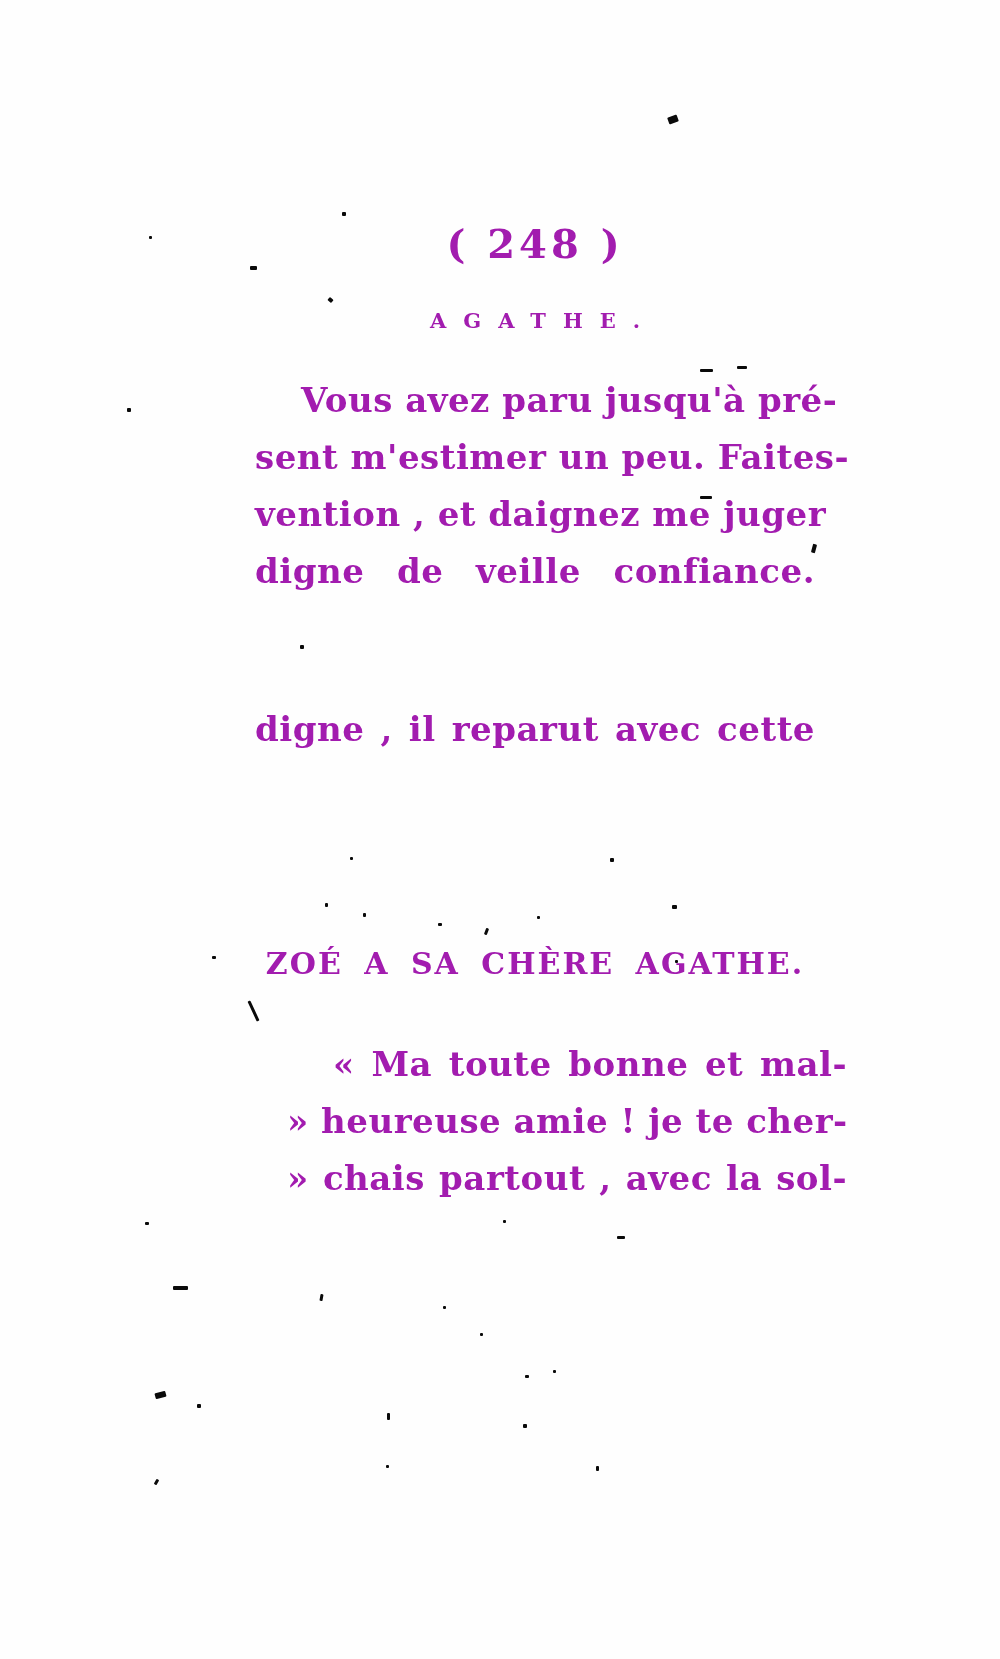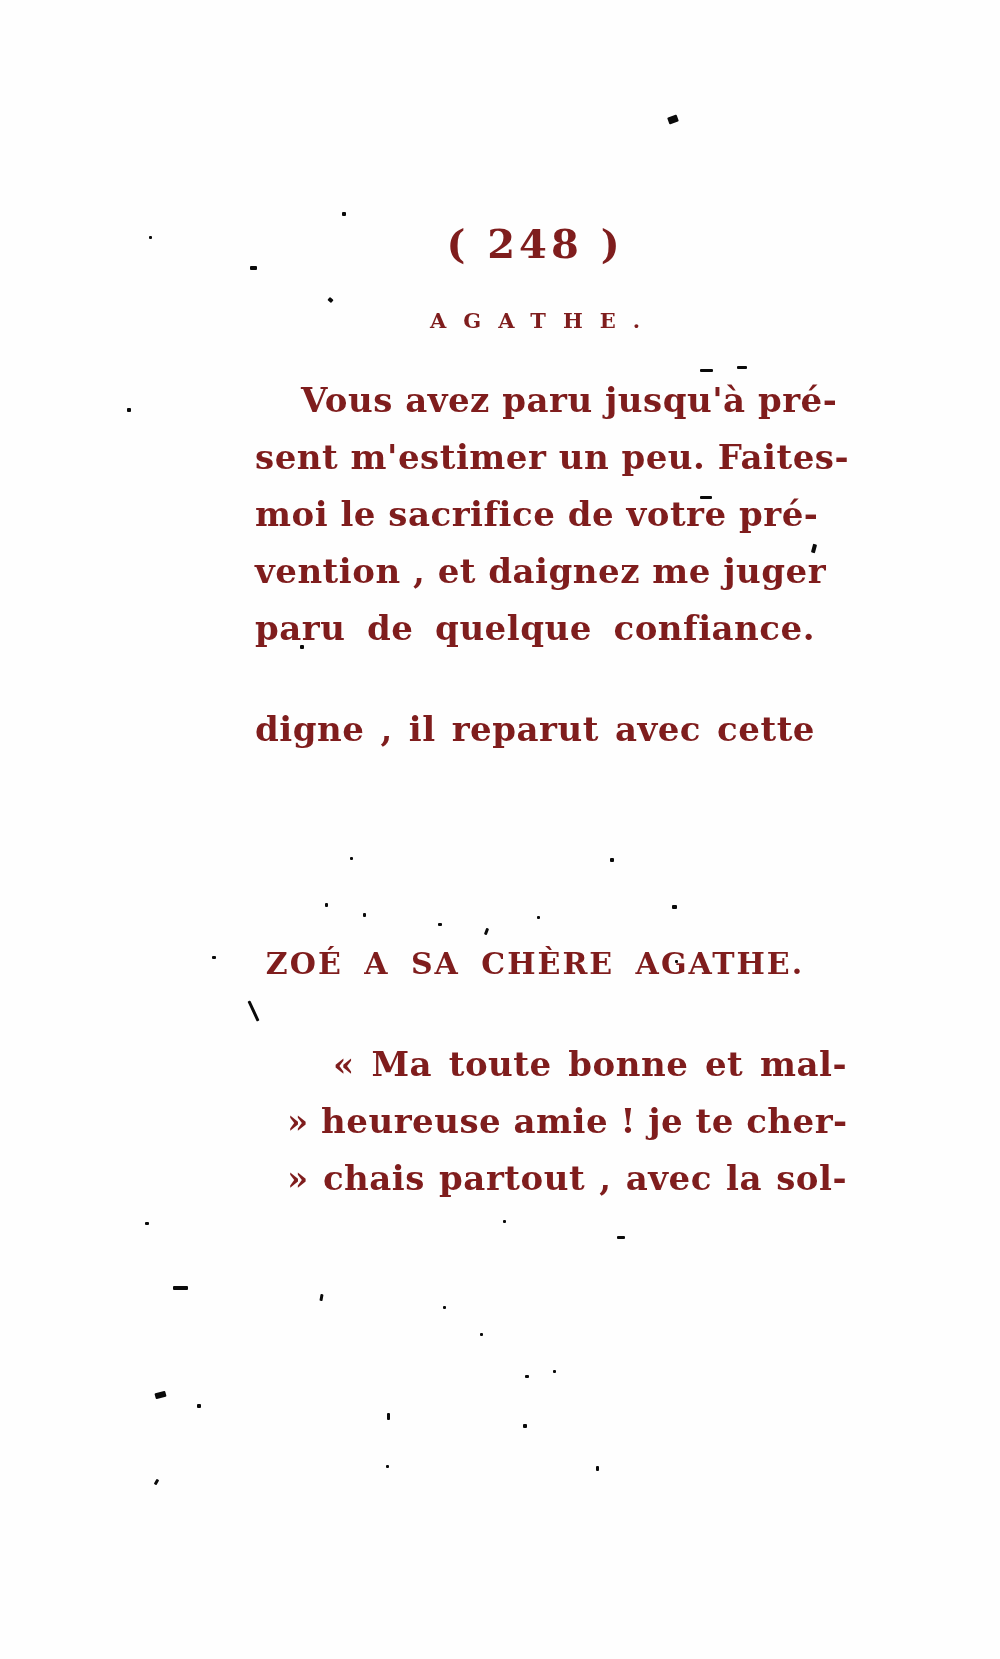--- a/index.html
+++ b/index.html
@@ -6,21 +6,21 @@
     margin: 0;
     padding: 0;
     background: #e9e9e9;
   }
   .page {
     position: relative;
     width: 1000px;
     height: 1659px;
     background: #fefefe;
     overflow: hidden;
-    color: #7f1d1d;
+    color: #a21caf;
     font-family: "DejaVu Serif", "Liberation Serif", serif;
   }
   .text-block {
     position: absolute;
     left: 255px;
     top: 0;
     width: 560px;
     height: 100%;
   }
   .page-number {
@@ -88,23 +88,22 @@
 
   <div class="text-block">
 
     <div class="page-number">( 248 )</div>
 
     <div class="section-title">AGATHE.</div>
 
     <div class="para para-1">
       <div class="body-line indent">Vous avez paru jusqu'à pré-</div>
       <div class="body-line">sent m'estimer un peu. Faites-</div>
-      <div class="body-line">moi le sacrifice de votre pré-</div>
       <div class="body-line">vention , et daignez me juger</div>
-      <div class="body-line">paru de quelque confiance.</div>
+      <div class="body-line">digne de veille confiance.</div>
     </div>
 
     <div class="para para-2">
       <div class="body-line">digne , il reparut avec cette</div>
     </div>
 
     <div class="letter-heading">ZOÉ A SA CHÈRE AGATHE.</div>
 
     <div class="para letter-body">
       <div class="body-line indent">« Ma toute bonne et mal-</div>

